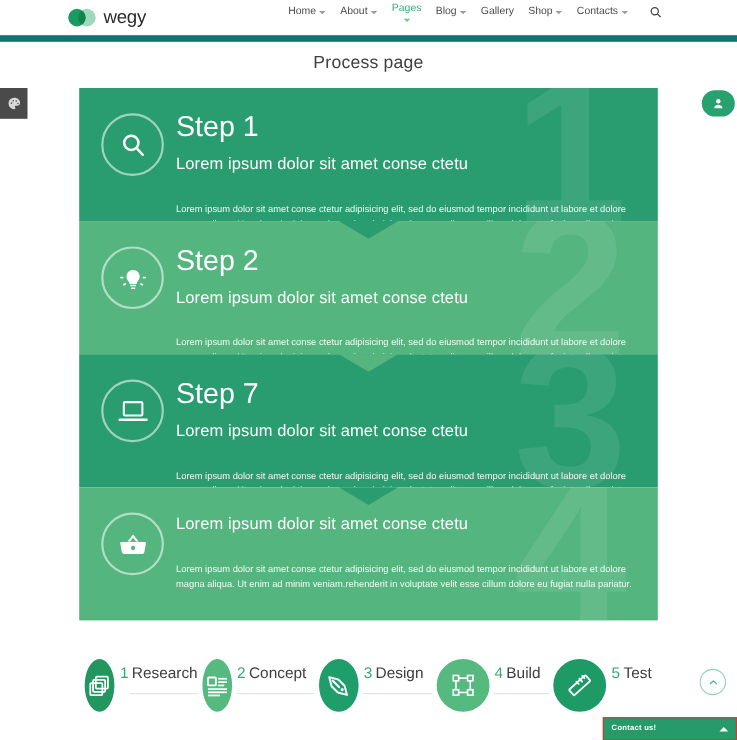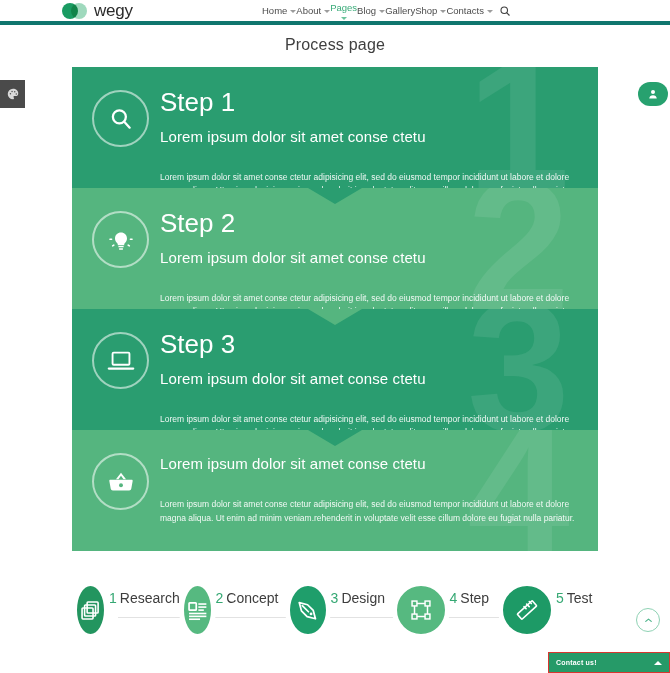--- a/index.html
+++ b/index.html
@@ -7,22 +7,22 @@
     width: 670px;
     height: 673px;
     overflow: hidden;
     background: #ffffff;
     font-family: "Liberation Sans", sans-serif;
   }
 
   
   .header {
     position: relative;
-    height: 25px;
-    border-bottom: 4px solid #0f766e;
+    height: 38px;
+    border-bottom: 6px solid #0f766e;
     display: flex;
     align-items: center;
     background: #ffffff;
   }
   .logo-wrap {
     display: flex;
     align-items: center;
     margin-left: 62px;
     gap: 6px;
   }
@@ -45,20 +45,21 @@
     font-weight: 400;
   }
 
   .nav {
     position: absolute;
     left: 262px;
     top: 0;
     height: 21px;
     display: flex;
     align-items: center;
+    gap: 13px;
   }
   .nav-item {
     display: flex;
     align-items: center;
     gap: 3px;
     font-size: 9.5px;
     color: #4c4c4c;
     cursor: pointer;
     white-space: nowrap;
   }
@@ -347,21 +348,21 @@
   <div class="step tone-a">
     <div class="notch"></div>
     <div class="watermark">3</div>
     <div class="icon-circle">
       <svg width="30" height="26" viewBox="0 0 32 26" fill="none" stroke="#ffffff" stroke-width="2">
         <rect x="7" y="4" width="18" height="13" rx="1.2"></rect>
         <line x1="3" y1="21" x2="29" y2="21" stroke-width="2.4" stroke-linecap="round"></line>
       </svg>
     </div>
     <div class="body">
-      <div class="step-title">Step 3</div>
+      <div class="step-title">Step 7</div>
       <div class="step-sub">Lorem ipsum dolor sit amet conse ctetu</div>
       <div class="step-text">Lorem ipsum dolor sit amet conse ctetur adipisicing elit, sed do eiusmod tempor incididunt ut labore et dolore magna aliqua. Ut enim ad minim veniam.rehenderit in voluptate velit esse cillum dolore eu fugiat nulla pariatur.</div>
     </div>
   </div>
 
   <div class="step tone-b">
     <div class="notch"></div>
     <div class="watermark">4</div>
     <div class="icon-circle">
       <svg width="30" height="28" viewBox="0 0 32 30" fill="#ffffff">
@@ -427,21 +428,21 @@
     <div class="proc-circle" style="background:#56b980">
       <svg width="26" height="26" viewBox="0 0 32 32" fill="none" stroke="#ffffff" stroke-width="1.8">
         <rect x="8" y="8" width="16" height="16"></rect>
         <rect x="5" y="5" width="6" height="6" fill="#56b980"></rect>
         <rect x="21" y="5" width="6" height="6" fill="#56b980"></rect>
         <rect x="5" y="21" width="6" height="6" fill="#56b980"></rect>
         <rect x="21" y="21" width="6" height="6" fill="#56b980"></rect>
       </svg>
     </div>
     <div class="proc-label">
-      <span class="proc-num">4</span><span>Step</span>
+      <span class="proc-num">4</span><span>Build</span>
     </div>
   </div>
 
   <div class="proc-item">
     <div class="proc-circle" style="background:#1d9a66">
       <svg width="28" height="28" viewBox="0 0 32 32" fill="none" stroke="#ffffff" stroke-width="1.9" stroke-linejoin="round">
         <rect x="4.5" y="12" width="23" height="8" rx="1" transform="rotate(-42 16 16)"></rect>
         <line x1="12.6" y1="12.2" x2="14.9" y2="14.5" stroke-linecap="round"></line>
         <line x1="15.6" y1="9.2" x2="18.5" y2="12.1" stroke-linecap="round"></line>
         <line x1="18.6" y1="6.3" x2="20.9" y2="8.6" stroke-linecap="round"></line>

